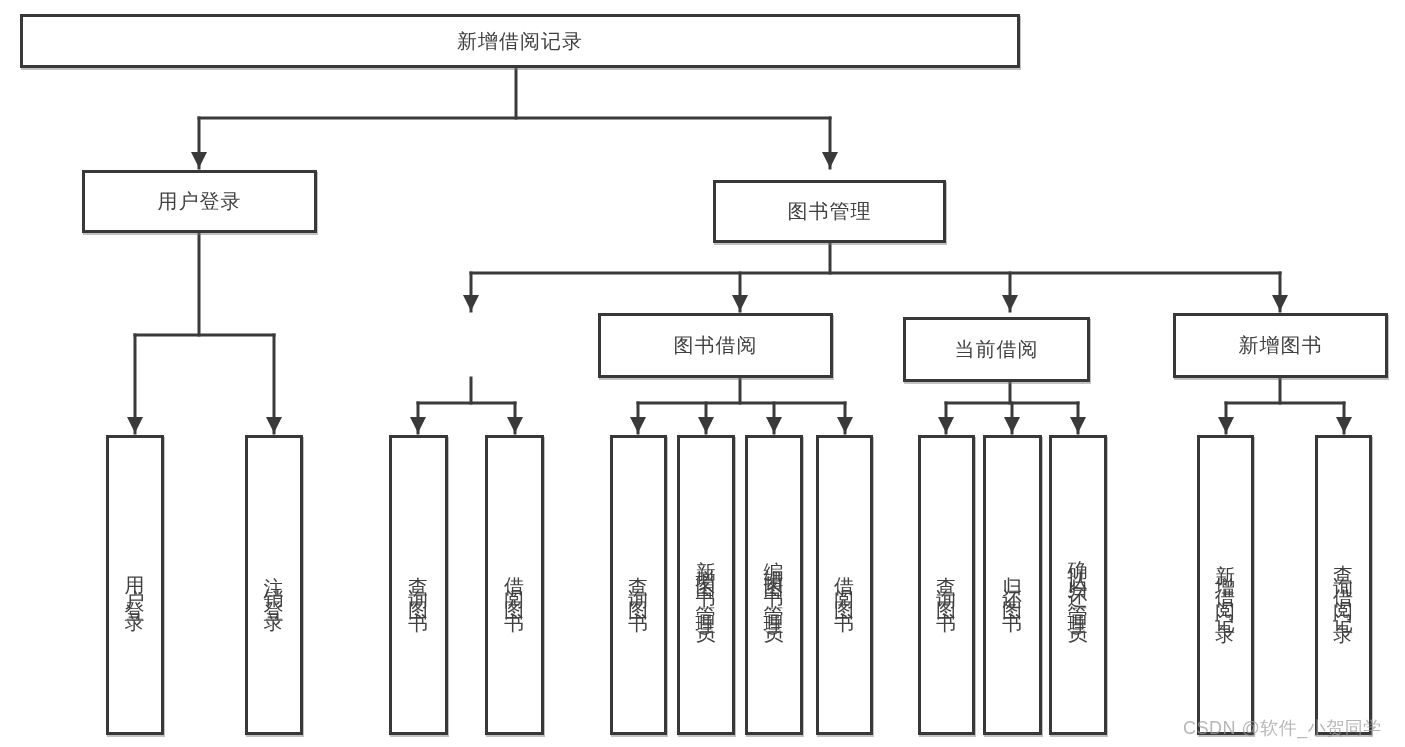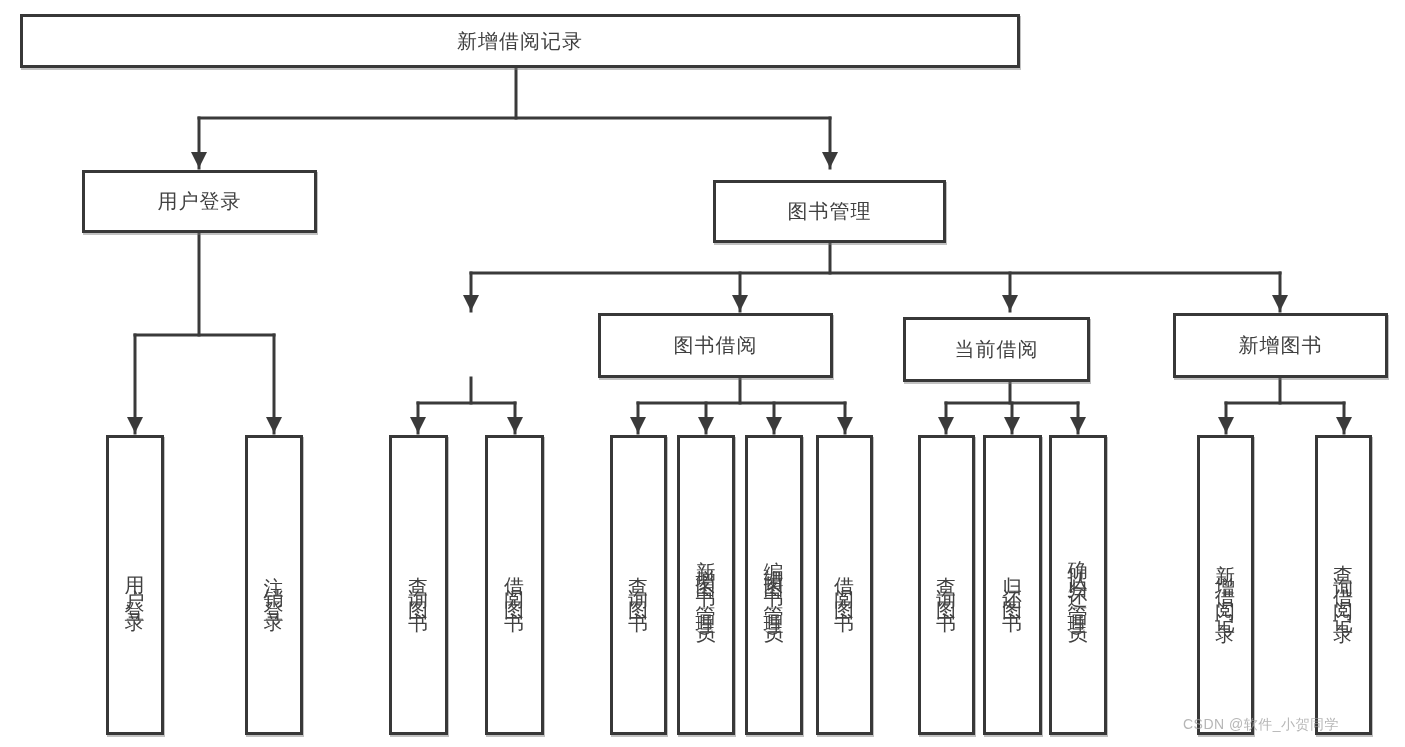--- a/index.html
+++ b/index.html
@@ -16,21 +16,21 @@
   }
   .node .lbl{
     color:#404040;font-size:20px;letter-spacing:1px;white-space:nowrap;
   }
   .node.v .lbl{
     writing-mode:vertical-rl;letter-spacing:12px;line-height:1;white-space:normal;
   }
   .node.v.long .lbl{letter-spacing:9px;}
   .watermark{
     position:absolute;left:1183px;top:716px;z-index:3;
-    font-size:14px;color:rgba(158,158,158,0.75);letter-spacing:0.5px;
+    font-size:18px;color:rgba(158,158,158,0.75);letter-spacing:0.5px;
   }
 </style>
 </head>
 <body>
 
 <div class="stage">
 
   <svg class="wires" width="1405" height="747" viewBox="0 0 1405 747">
     <defs>
       <marker id="arw" viewBox="0 0 10 10" refX="10" refY="5" markerWidth="5.5" markerHeight="6" orient="auto" markerUnits="strokeWidth">

